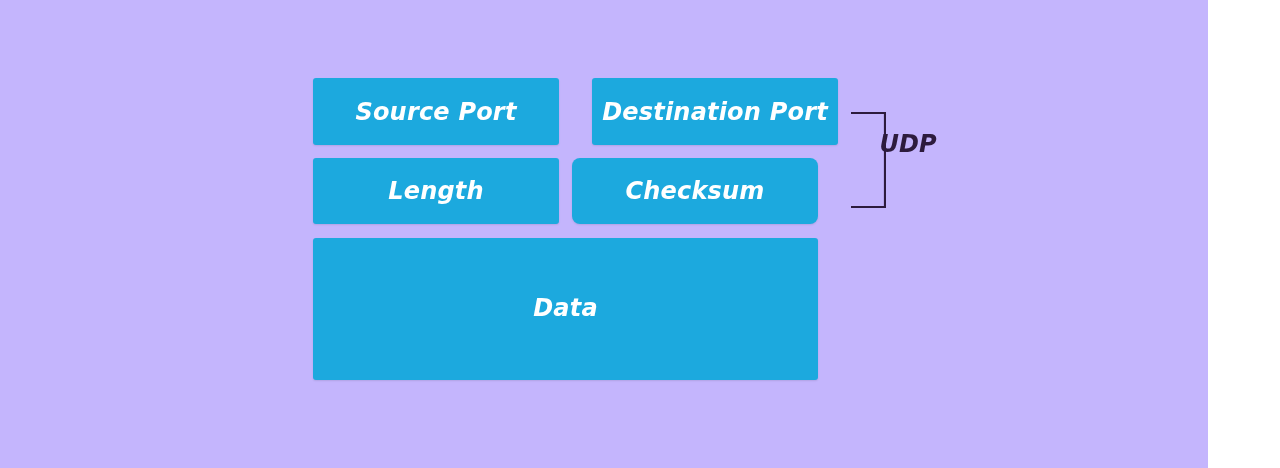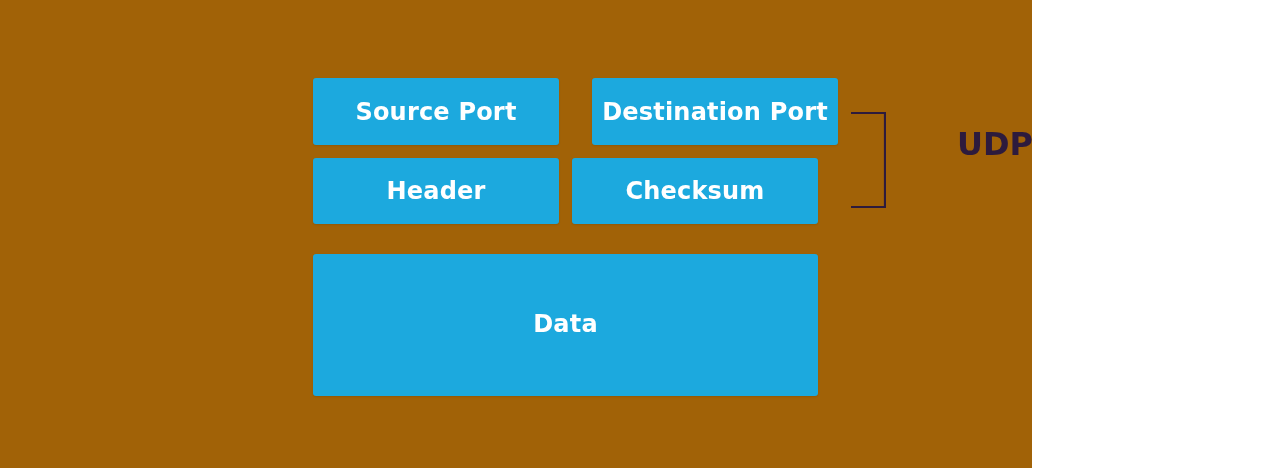--- a/index.html
+++ b/index.html
@@ -5,24 +5,25 @@
   html, body {
     margin: 0;
     padding: 0;
     background: #ffffff;
   }
   body {
     font-family: "DejaVu Sans", sans-serif;
   }
   #canvas {
     position: relative;
-    width: 1032px;
+    width: 1208px;
     height: 468px;
-    background: #a16207;
+    background: #c4b5fd;
     overflow: hidden;
+    font-style: italic;
   }
 
   
   .field-box {
     position: absolute;
     background: #1CA9DE;
     border-radius: 3px;
     box-shadow: 0 1px 2px rgba(0,0,0,0.10);
     display: flex;
     align-items: center;
@@ -37,70 +38,69 @@
     line-height: 1;
     text-align: center;
     white-space: nowrap;
     font-family: "DejaVu Sans", sans-serif;
   }
 
   
   #box-source-port      { left: 313px; top: 78px;  width: 246px; height: 67px; }
   #box-destination-port { left: 592px; top: 78px;  width: 246px; height: 67px; }
   #box-length           { left: 313px; top: 158px; width: 246px; height: 66px; }
-  #box-checksum         { left: 572px; top: 158px; width: 246px; height: 66px; }
+  #box-checksum         { left: 572px; top: 158px; width: 246px; height: 66px; border-radius: 8px; }
 
   #box-data {
     left: 313px; top: 238px; width: 505px; height: 142px;
     align-items: flex-start;
     justify-content: center;
     padding-top: 58px;
-    margin-top: 16px;
   }
 
   
   #udp-bracket {
     position: absolute;
     left: 851px;
     top: 112px;
     width: 35px;
     height: 96px;
   }
   #udp-bracket svg { display: block; }
 
   
   #udp-header-label {
     position: absolute;
-    left: 903px;
+    left: 843px;
     top: 128px;
     width: 130px;
-    text-align: right;
+    text-align: center;
     color: #2D1B3D;
-    font-size: 32px;
+    font-size: 24px;
     font-weight: 600;
     line-height: 32px;
     font-family: "DejaVu Sans", sans-serif;
   }
   #udp-header-label .lbl-line { display: block; white-space: nowrap; }
 </style>
 </head>
 <body>
 
 <div id="canvas">
 
   <div class="field-box" id="box-source-port">
     <span class="field-label">Source Port</span>
   </div>
 
   <div class="field-box" id="box-destination-port">
     <span class="field-label">Destination Port</span>
   </div>
 
   <div class="field-box" id="box-length">
-    <span class="field-label">Header</span>
+    <span class="field-label">Length</span>
   </div>
 
   <div class="field-box" id="box-checksum">
     <span class="field-label">Checksum</span>
   </div>
 
   <div class="field-box" id="box-data">
     <span class="field-label">Data</span>
   </div>
 

